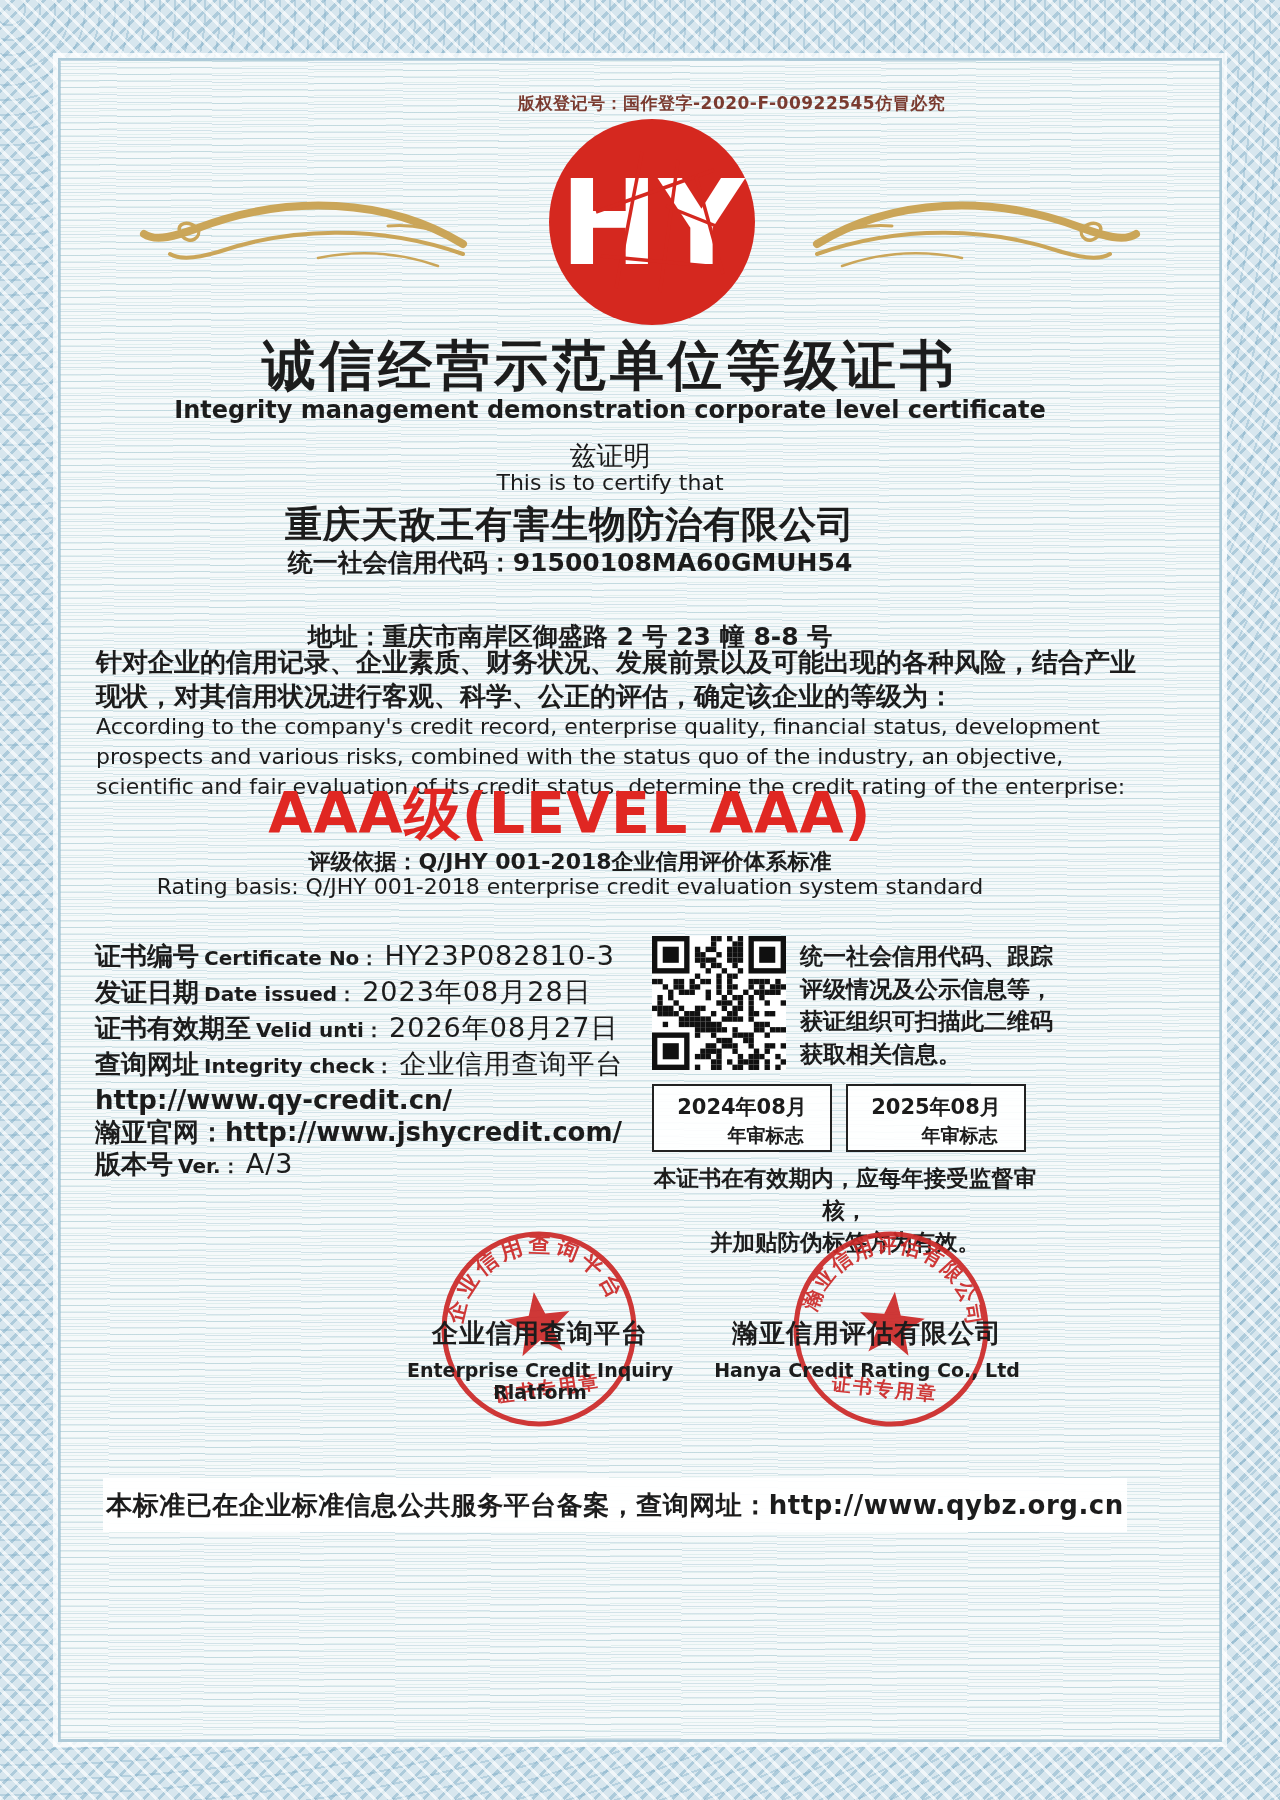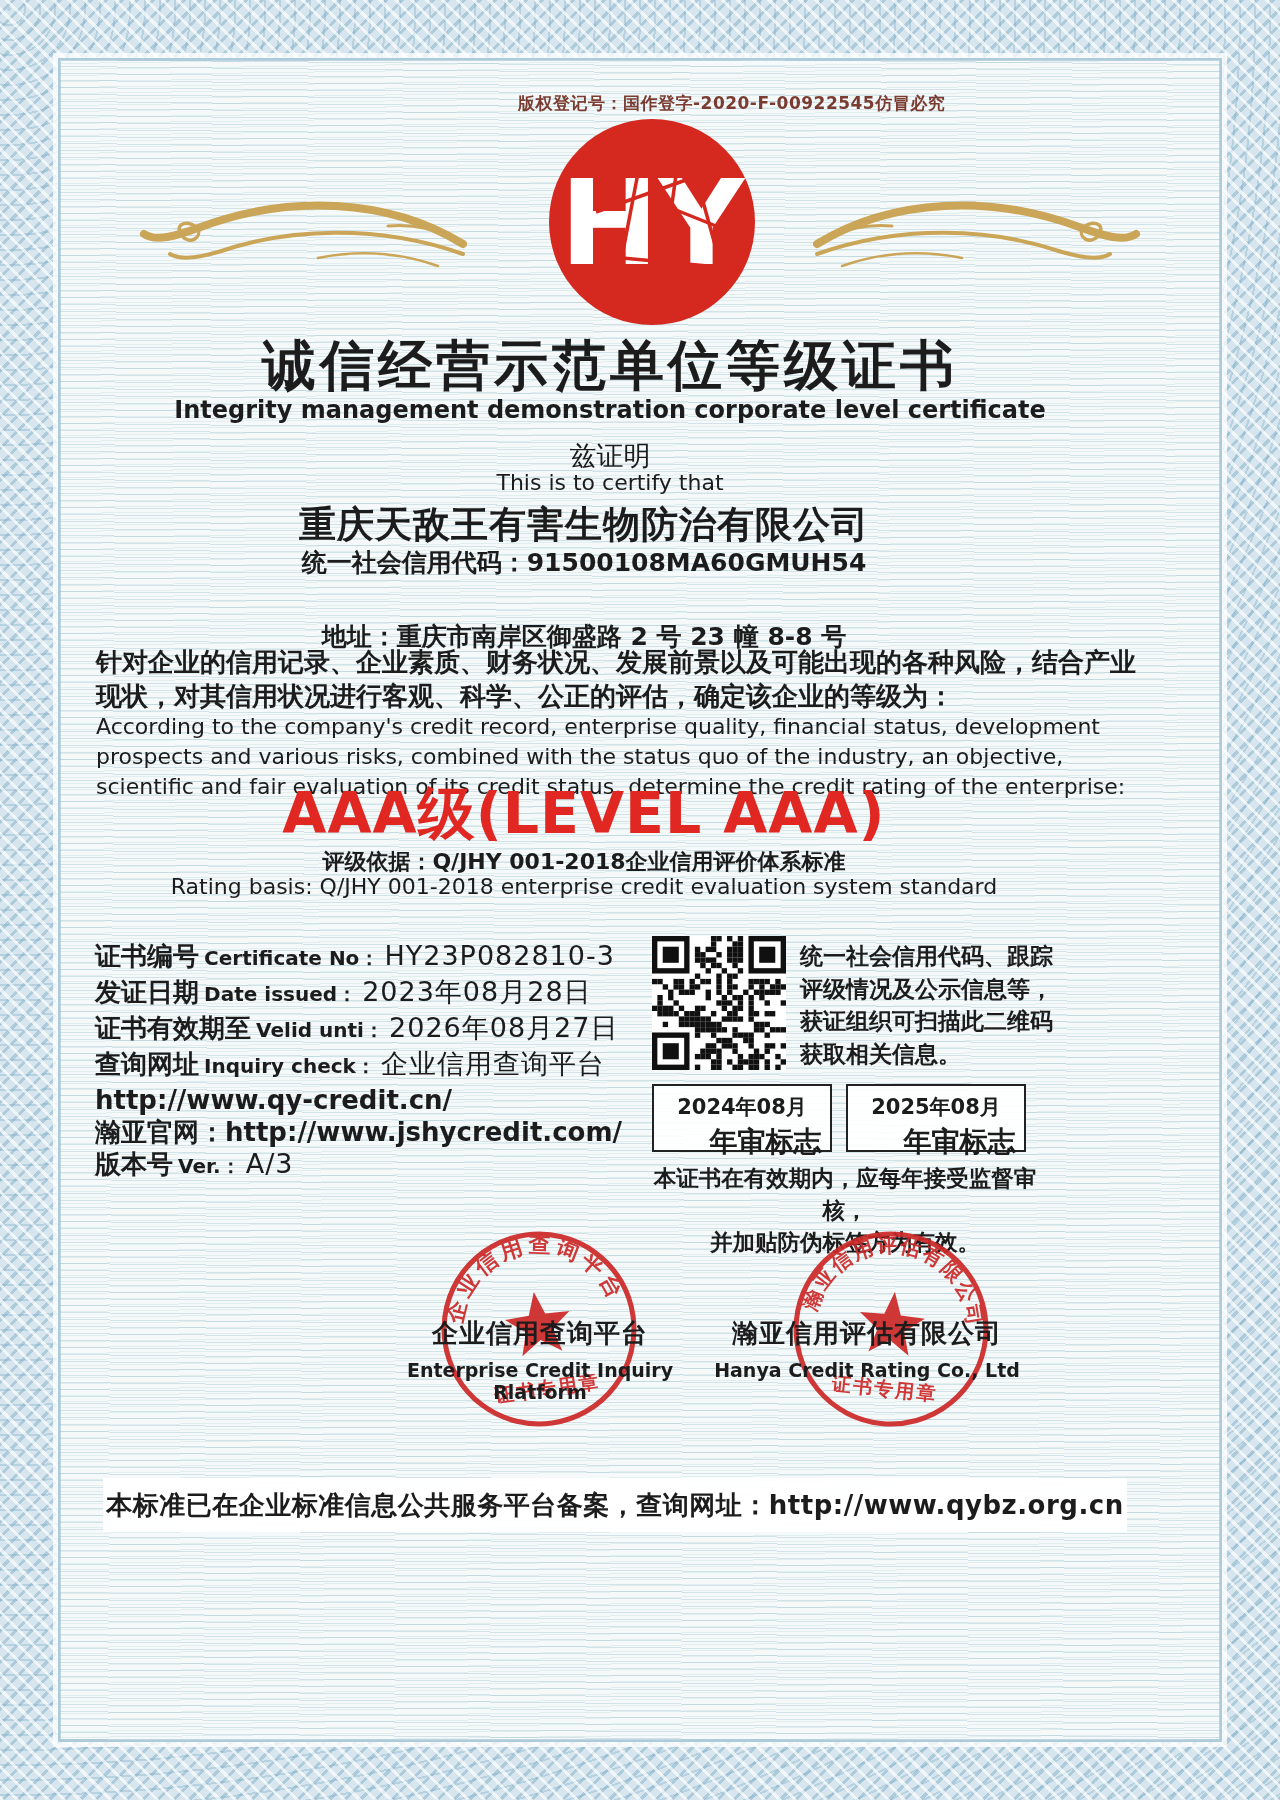--- a/index.html
+++ b/index.html
@@ -23,21 +23,21 @@
   }
   .sheet{
     position:absolute;inset:58px;background-color:#f5f9fa;
     border:2px solid var(--border-blue);
     box-shadow:0 0 0 5px rgba(255,255,255,.75), inset 0 0 0 1px rgba(140,180,200,.5);
     background-image:
       repeating-linear-gradient(0.6deg, rgba(118,166,186,.28) 0 1px, transparent 1px 7px),
       repeating-linear-gradient(-0.8deg, rgba(130,190,185,.18) 0 1px, transparent 1px 6px);
   }
   .c610{position:absolute;left:60px;width:1100px;text-align:center;}
-  .c570{position:absolute;left:24px;width:1120px;text-align:center;}
+  .c570{position:absolute;left:10px;width:1120px;text-align:center;}
   .copyright{position:absolute;top:92px;left:518px;font-size:17px;font-weight:bold;color:var(--copy);letter-spacing:.5px;}
   .logo{position:absolute;top:116px;left:546px;width:212px;height:212px;}
   .flourish{position:absolute;top:182px;width:330px;height:110px;}
   .flourish.left{left:138px;}
   .flourish.right{left:812px;transform:scaleX(-1);}
   .title-cn{top:330px;font-size:54px;font-weight:bold;letter-spacing:4px;}
   .title-en{top:396px;font-size:24px;font-weight:600;}
   .certify-cn{top:438px;font-size:27px;}
   .certify-en{top:470px;font-size:22px;}
   .company{top:500px;font-size:37px;font-weight:bold;letter-spacing:1px;}
@@ -52,21 +52,21 @@
   .fields{position:absolute;top:940px;left:95px;width:545px;}
   .frow{line-height:32px;white-space:nowrap;}
   .frow .lcn{font-size:26px;font-weight:700;}
   .frow .len{font-size:20px;font-weight:600;}
   .frow .val{font-size:27px;letter-spacing:1px;}
   .frow.plain{font-size:26px;font-weight:600;}
   .qr{position:absolute;top:936px;left:652px;width:134px;height:134px;}
   .qr-note{position:absolute;top:940px;left:800px;width:262px;font-size:23px;font-weight:600;line-height:32.5px;}
   .rbox{position:absolute;top:1084px;width:176px;height:64px;background:rgba(255,255,255,.9);border:2px solid #222;text-align:center;}
   .rbox .l1{font-size:21px;font-weight:600;margin-top:7px;}
-  .rbox .l2{font-size:28px;font-weight:600;margin-top:2px;padding-left:47px;}
+  .rbox .l2{font-size:19px;font-weight:600;margin-top:2px;padding-left:47px;}
   .rbox.b1{left:652px;}
   .rbox.b2{left:846px;}
   .review-note{position:absolute;top:1162px;left:645px;width:400px;text-align:center;font-size:22.5px;font-weight:600;line-height:32px;}
   .seal{position:absolute;width:202px;height:202px;opacity:.92;}
   .seal.s1{top:1228px;left:438px;transform:rotate(-8deg);}
   .seal.s2{top:1228px;left:790px;transform:rotate(6deg);}
   .org{position:absolute;text-align:center;z-index:3;}
   .org.o1{top:1316px;left:400px;width:280px;}
   .org.o2{top:1316px;left:712px;width:310px;}
   .org .ocn{font-size:26px;font-weight:bold;letter-spacing:1px;}
@@ -143,21 +143,21 @@
       <span class="len">Date issued：</span>
       <span class="val">2023年08月28日</span>
     </div>
     <div class="frow">
       <span class="lcn">证书有效期至</span>
       <span class="len">Velid unti：</span>
       <span class="val">2026年08月27日</span>
     </div>
     <div class="frow">
       <span class="lcn">查询网址</span>
-      <span class="len">Inquiry check：</span>
+      <span class="len">Integrity check：</span>
       <span class="val">企业信用查询平台</span>
     </div>
     <div class="frow plain">http://www.qy-credit.cn/</div>
     <div class="frow plain">瀚亚官网：http://www.jshycredit.com/</div>
     <div class="frow">
       <span class="lcn">版本号</span>
       <span class="len">Ver.：</span>
       <span class="val">A/3</span>
     </div>
   </div>

